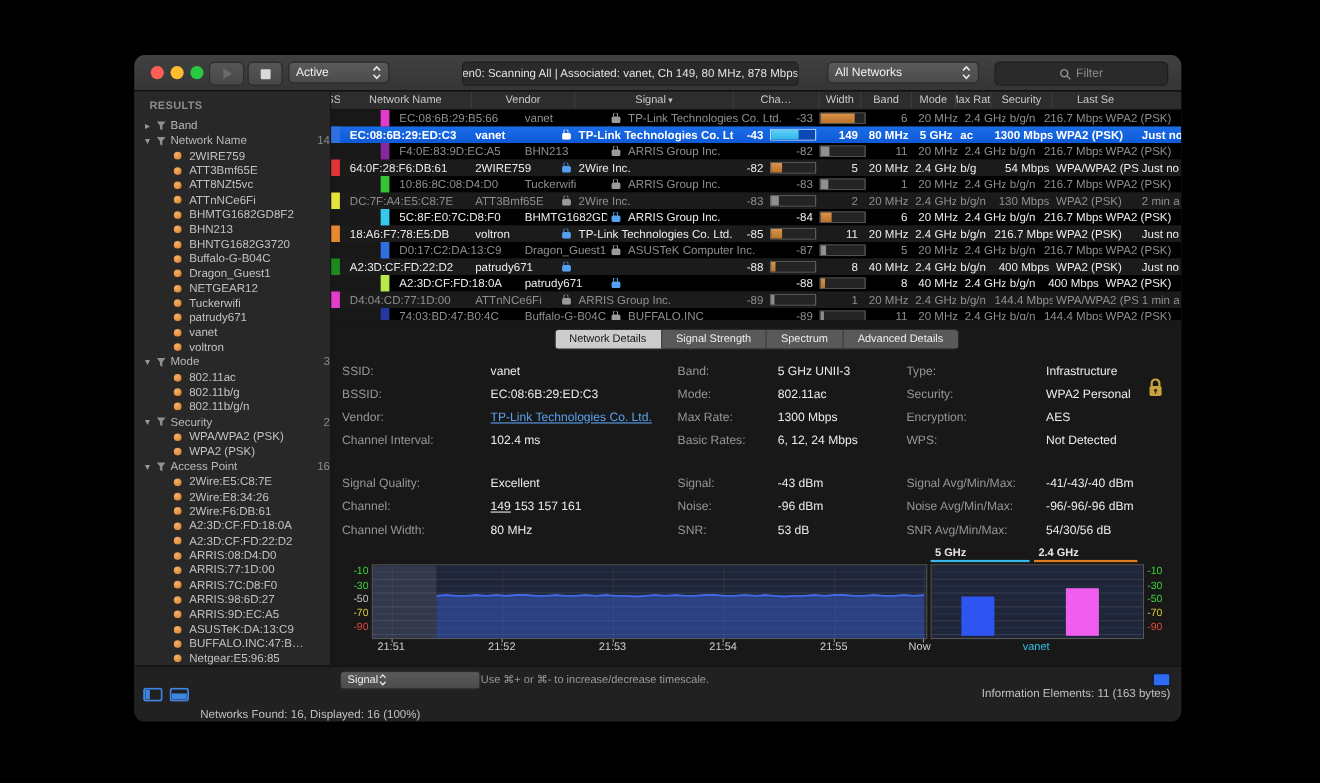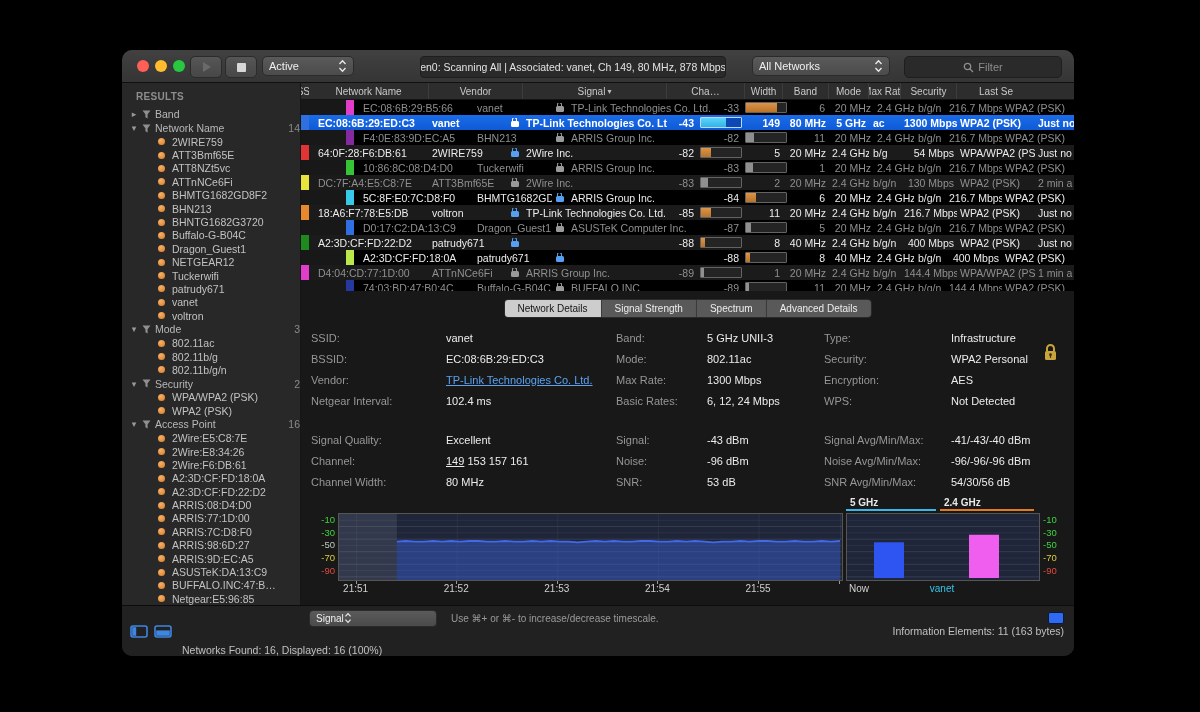--- a/index.html
+++ b/index.html
@@ -94,21 +94,21 @@
   .ylab{position:absolute;font-size:9.5px;font-weight:normal;width:22px;}
   .ylab.l{text-align:right;}
   .bandhdr{position:absolute;top:0px;font-size:10px;color:#e8e8e8;font-weight:bold;}
   .bandline{position:absolute;top:12px;height:2px;}
   .xlab{position:absolute;top:86px;transform:translateX(-50%);font-size:10px;color:#d0d0d0;}
   .xtick{position:absolute;top:84px;width:1px;height:3px;background:#999;}
   
   .bottombar{position:absolute;left:0;right:0;top:314px;height:26px;display:flex;align-items:center;}
   .popup-sm{position:relative;margin-left:8px;width:128px;height:17px;border-radius:4px;background:linear-gradient(#5a5a5a,#4b4b4b);
     border:1px solid #2b2b2b;color:#f0f0f0;font-size:10px;display:flex;align-items:center;padding:0 6px;box-sizing:border-box;}
-  .hint{margin-left:14px;color:#9a9a9a;font-size:10px;}
+  .hint{color:#9a9a9a;font-size:10px;}
   .legendchip{position:absolute;right:10px;width:14px;height:10px;background:#2f6bf2;border:1px solid #0c1a3a;border-radius:2px;}
   
   .statusbar{flex:0 0 22px;background:#212121;border-top:1px solid #0c0c0c;display:flex;align-items:center;
     font-size:10.5px;color:#c0c0c0;}
   .sb-icons{display:flex;gap:6px;margin-left:8px;}
   .sb-left{margin-left:10px;margin-top:38px;}
   .sb-right{margin-left:auto;margin-right:10px;}
 </style>
 </head>
 <body>
@@ -680,21 +680,21 @@
             <div class="dlabel">Mode:</div>
             <div class="dvalue">802.11ac</div>
             <div class="dlabel">Security:</div>
             <div class="dvalue">WPA2 Personal</div>
             <div class="dlabel">Vendor:</div>
             <div class="dvalue"><span class="link">TP-Link Technologies Co. Ltd.</span></div>
             <div class="dlabel">Max Rate:</div>
             <div class="dvalue">1300 Mbps</div>
             <div class="dlabel">Encryption:</div>
             <div class="dvalue">AES</div>
-            <div class="dlabel">Netgear Interval:</div>
+            <div class="dlabel">Channel Interval:</div>
             <div class="dvalue">102.4 ms</div>
             <div class="dlabel">Basic Rates:</div>
             <div class="dvalue">6, 12, 24 Mbps</div>
             <div class="dlabel">WPS:</div>
             <div class="dvalue">Not Detected</div>
           </div>
         <div class="dgrid dg2" id="dg2">
             <div class="dlabel">Signal Quality:</div>
             <div class="dvalue">Excellent</div>
             <div class="dlabel">Signal:</div>
@@ -752,21 +752,21 @@
             <span class="xlab" style="left: 54.605px;">21:51</span>
             <span class="xtick" style="left: 155.205px;"></span>
             <span class="xlab" style="left: 155.205px;">21:52</span>
             <span class="xtick" style="left: 255.805px;"></span>
             <span class="xlab" style="left: 255.805px;">21:53</span>
             <span class="xtick" style="left: 356.405px;"></span>
             <span class="xlab" style="left: 356.405px;">21:54</span>
             <span class="xtick" style="left: 457.005px;"></span>
             <span class="xlab" style="left: 457.005px;">21:55</span>
             <span class="xtick" style="left: 538.491px;"></span>
-            <span class="xlab" style="left: 558px;">Now</span>
+            <span class="xlab" style="left: 535px;">Now</span>
             <span class="bandhdr" style="left: 549px;">5 GHz</span>
             <span class="bandline" style="left: 545px; width: 90px; background: rgb(56, 184, 232);"></span>
             <span class="bandhdr" style="left: 643px;">2.4 GHz</span>
             <span class="bandline" style="left: 639px; width: 94px; background: rgb(224, 123, 32);"></span>
             <div class="plot plot-right"><svg width="192" height="66" viewBox="0 0 192 66">
                 <rect x="0" y="0" width="192" height="66" fill="#20263a"></rect>
                 <line x1="0" y1="6.285714285714286" x2="192" y2="6.285714285714286" stroke="#ffffff" stroke-opacity="0.05" stroke-width="1"></line>
                 <line x1="0" y1="12.571428571428571" x2="192" y2="12.571428571428571" stroke="#ffffff" stroke-opacity="0.1" stroke-width="1"></line>
                 <line x1="0" y1="18.857142857142858" x2="192" y2="18.857142857142858" stroke="#ffffff" stroke-opacity="0.05" stroke-width="1"></line>
                 <line x1="0" y1="25.142857142857142" x2="192" y2="25.142857142857142" stroke="#ffffff" stroke-opacity="0.1" stroke-width="1"></line>

